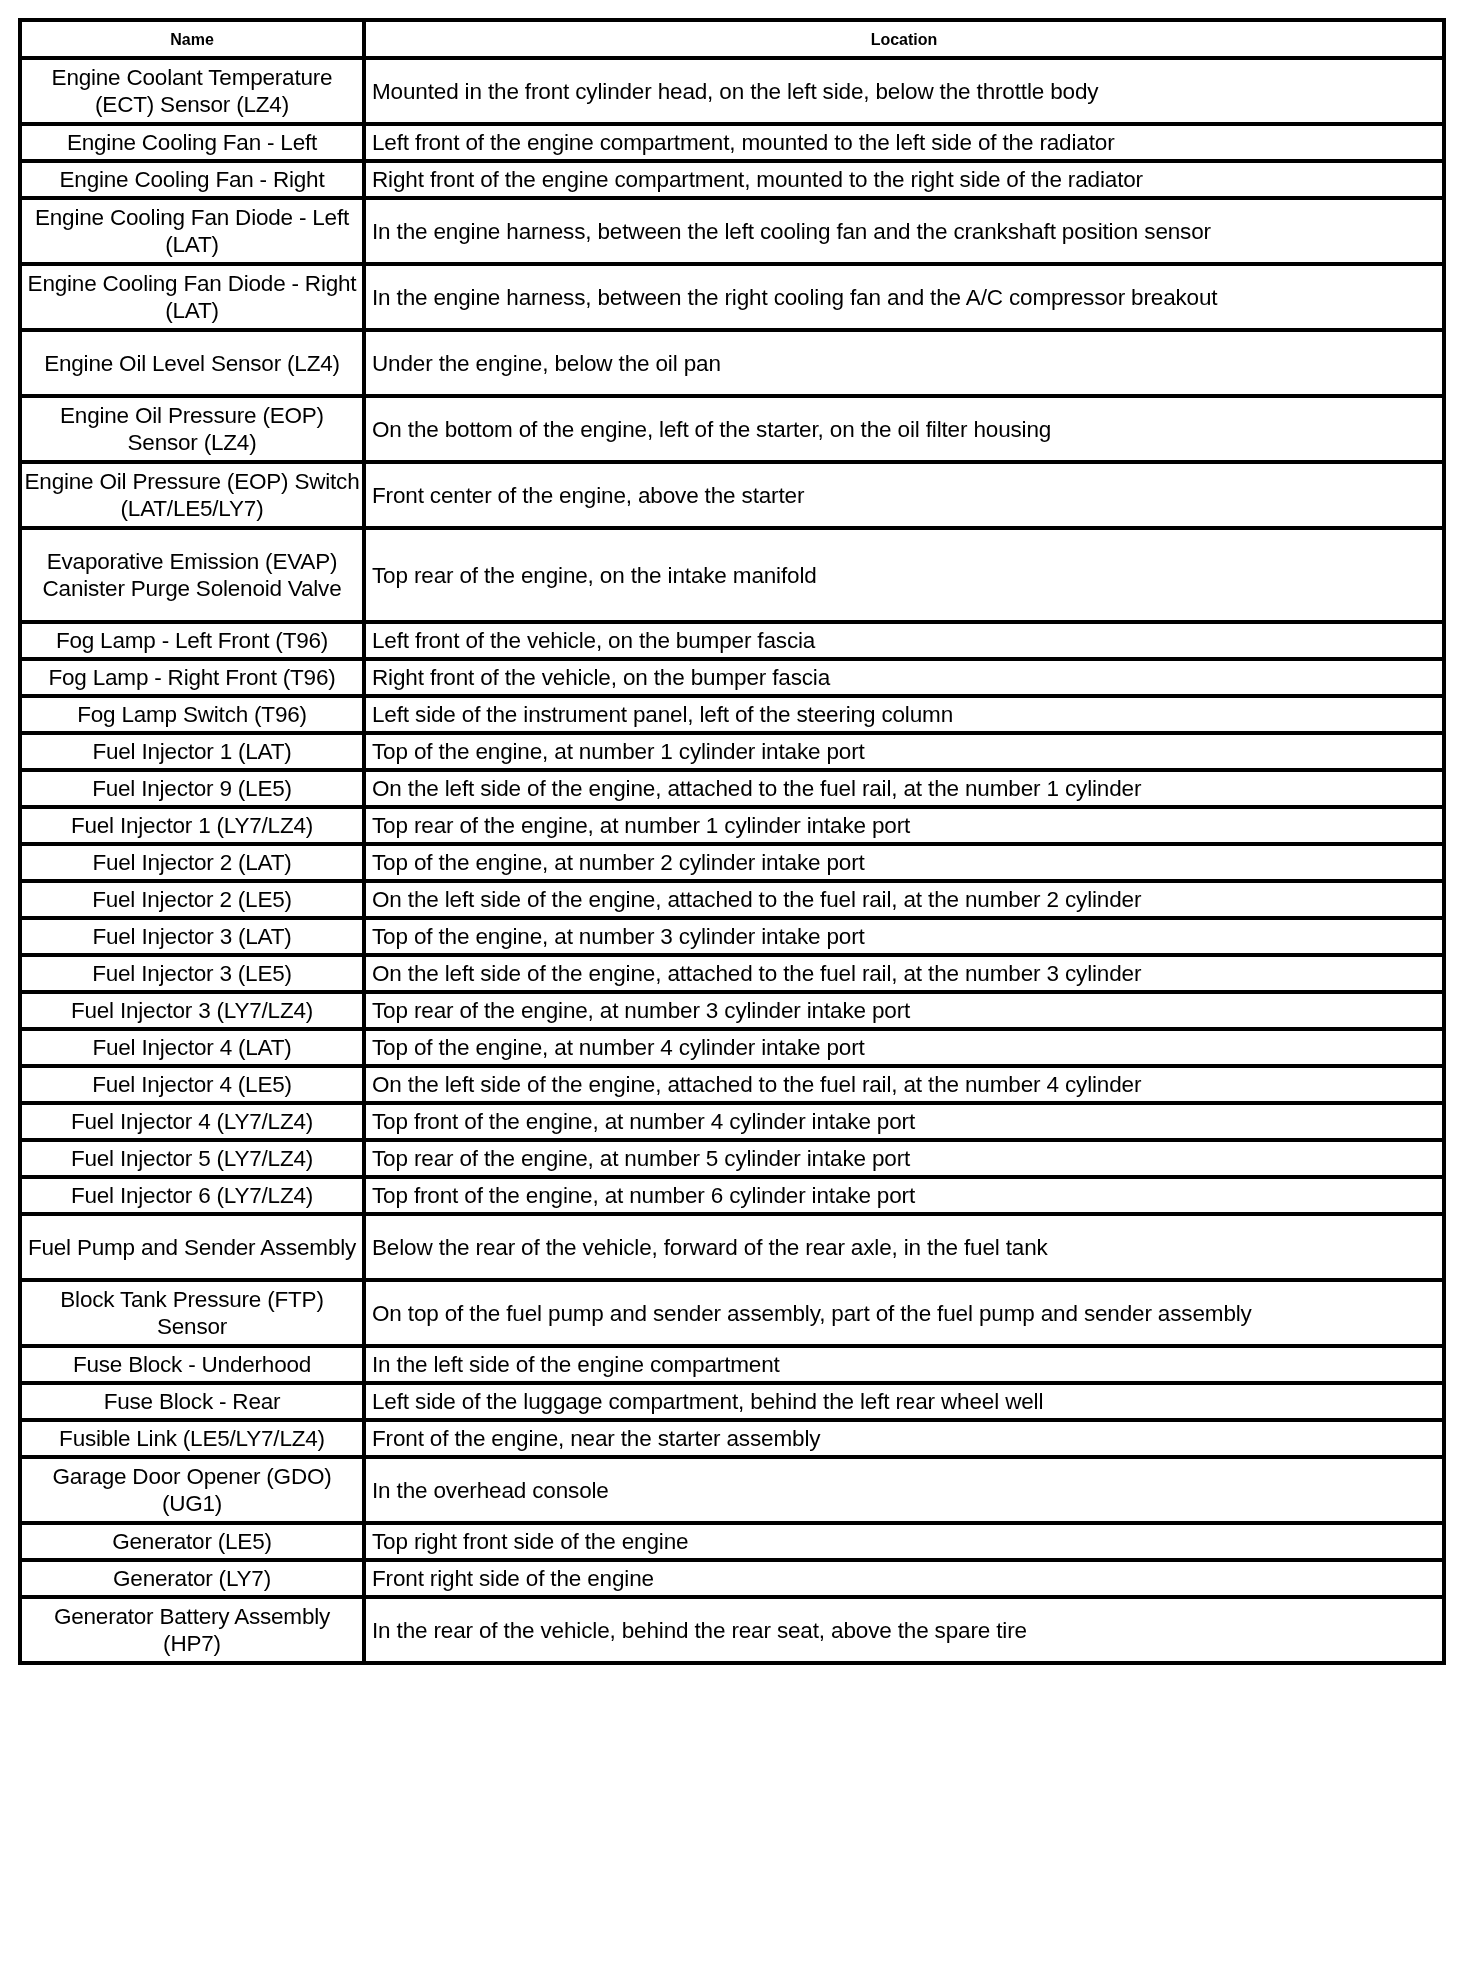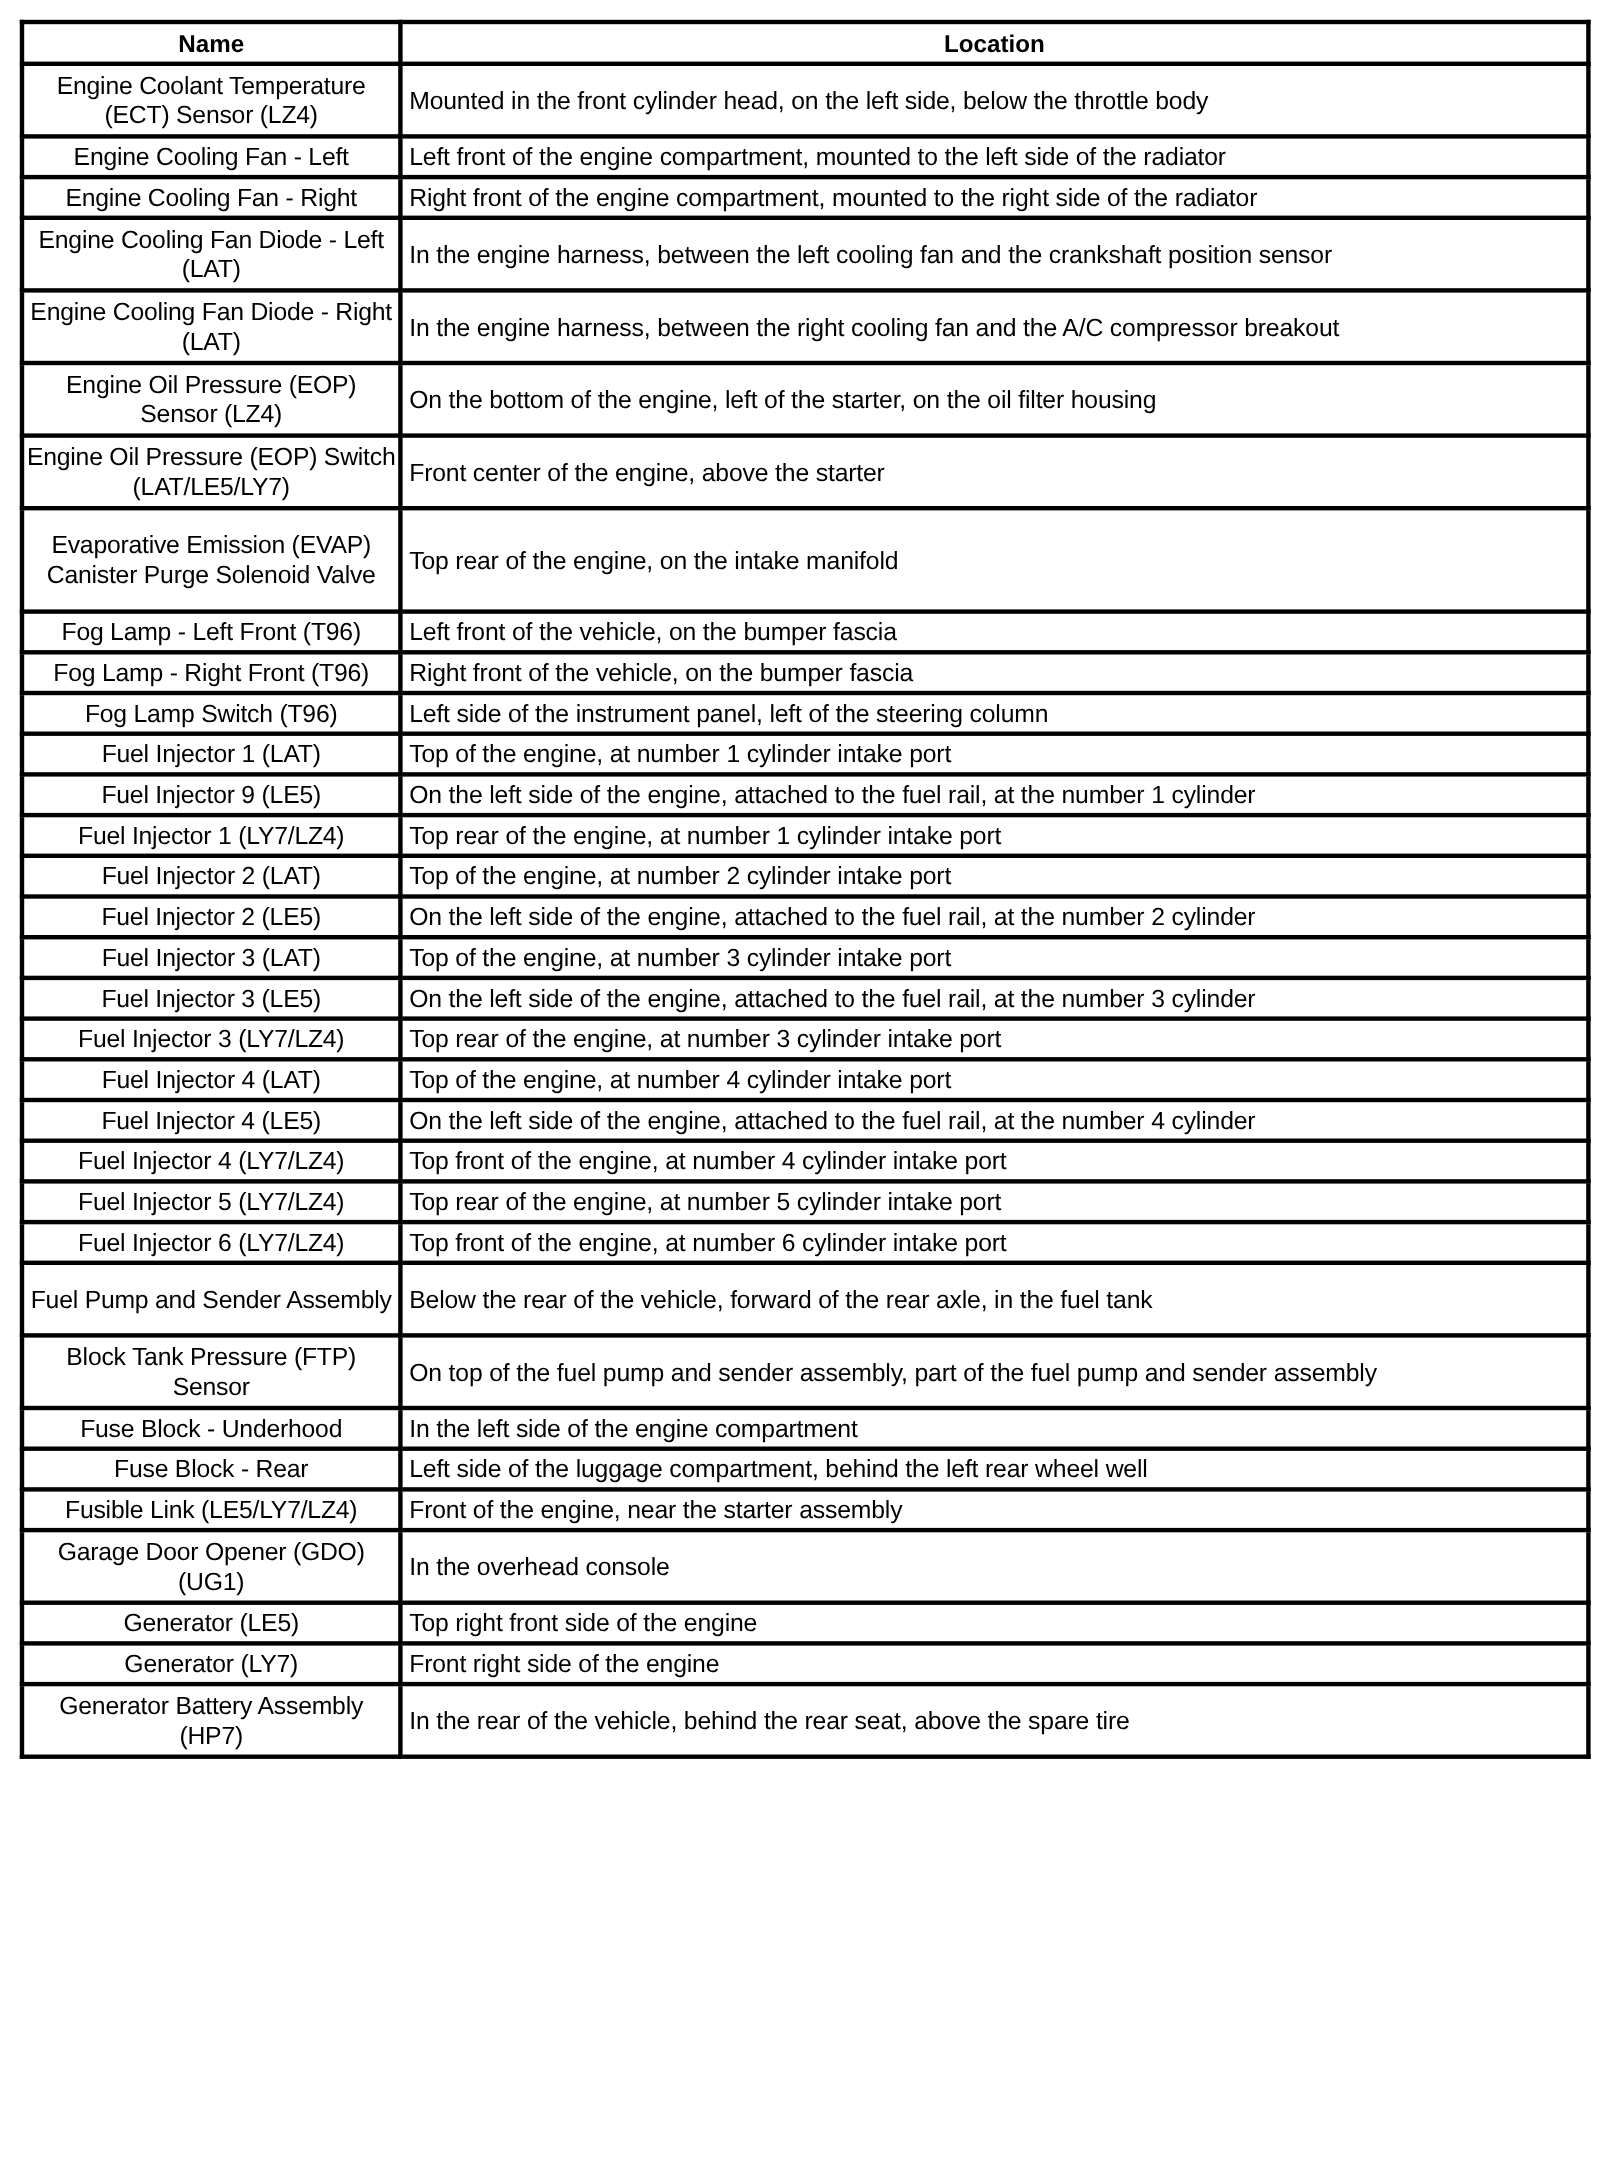--- a/index.html
+++ b/index.html
@@ -31,21 +31,21 @@
       line-height: 27px;
       padding: 0 5px;
       vertical-align: middle;
     }
     table.loc-table col.c-name { width: 344px; }
     table.loc-table col.c-loc { width: 1080px; }
     table.loc-table th {
       font-weight: bold;
       text-align: center;
       height: 34px;
-      font-size: 22px;
+      font-size: 16px;
     }
     table.loc-table td.name {
       text-align: center;
       padding: 0 2px;
       letter-spacing: -0.2px;
     }
     table.loc-table td.loc {
       text-align: left;
       padding-left: 6px;
       letter-spacing: -0.15px;
@@ -83,20 +83,24 @@
       </tr>
       <tr class="h2">
         <td class="name">Engine Cooling Fan Diode - Left (LAT)</td>
         <td class="loc">In the engine harness, between the left cooling fan and the crankshaft position sensor</td>
       </tr>
       <tr class="h2">
         <td class="name">Engine Cooling Fan Diode - Right (LAT)</td>
         <td class="loc">In the engine harness, between the right cooling fan and the A/C compressor breakout</td>
       </tr>
       <tr class="h2">
+        <td class="name">Engine Oil Level Sensor (LZ4)</td>
+        <td class="loc">Under the engine, below the oil pan</td>
+      </tr>
+      <tr class="h2">
         <td class="name">Engine Oil Pressure (EOP) Sensor (LZ4)</td>
         <td class="loc">On the bottom of the engine, left of the starter, on the oil filter housing</td>
       </tr>
       <tr class="h2">
         <td class="name">Engine Oil Pressure (EOP) Switch (LAT/LE5/LY7)</td>
         <td class="loc">Front center of the engine, above the starter</td>
       </tr>
       <tr class="h3">
         <td class="name">Evaporative Emission (EVAP) Canister Purge Solenoid Valve</td>
         <td class="loc">Top rear of the engine, on the intake manifold</td>

